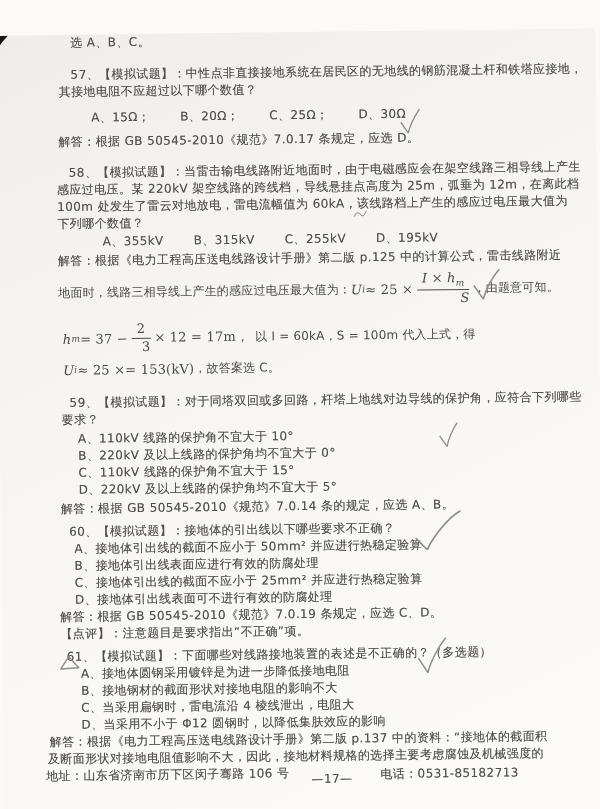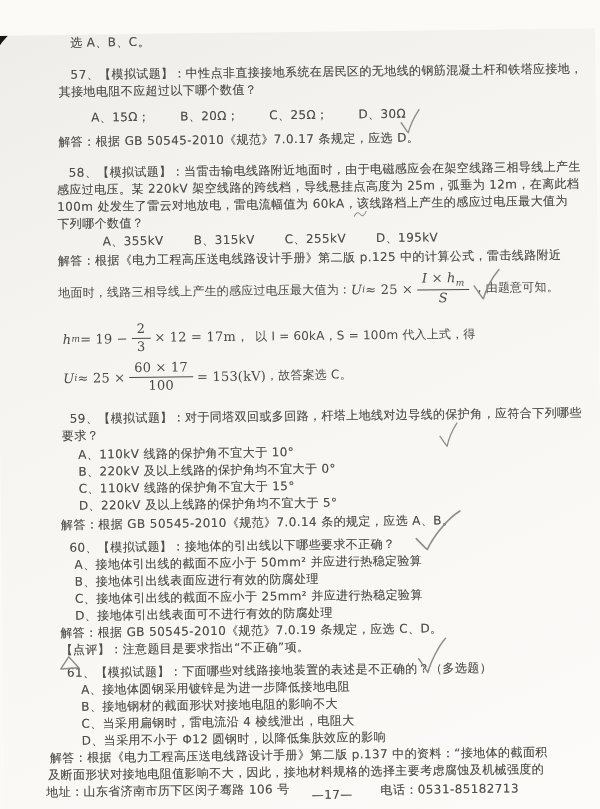--- a/index.html
+++ b/index.html
@@ -23,21 +23,21 @@
   .opts-inline{display:flex;}
   .opt-block p{margin:0;}
   .formula{
     font-family:"DejaVu Serif","Liberation Serif",serif;
     font-size:13px;color:#4c4a45;letter-spacing:0.2px;
     display:flex;align-items:center;white-space:nowrap;
   }
   .formula .cn{font-family:"DejaVu Sans","Liberation Sans",sans-serif;font-size:12px;}
   .fvar{font-style:italic;}
   .fsub{font-size:9px;font-style:italic;}
-  .frac{display:inline-block;vertical-align:middle;text-align:center;line-height:1.15;margin:0 4px;}
+  .frac{display:inline-block;vertical-align:middle;text-align:right;line-height:1.15;margin:0 4px;}
   .frac .num{display:block;padding:0 5px 1px;border-bottom:1px solid #4c4a45;}
   .frac .den{display:block;padding-top:1px;}
   .mark{position:absolute;}
   .mark path{fill:none;stroke:#8f8d88;stroke-linecap:round;stroke-linejoin:round;}
   .corner-blob{
     position:absolute;top:0;left:0;width:13px;height:16px;background:#161616;
     clip-path:polygon(0 0,100% 0,55% 40%,0 100%);
   }
   .footer-row{display:flex;align-items:flex-start;}
 </style>
@@ -81,36 +81,32 @@
       <span> ≈ 25 ×</span>
       <span class="frac">
         <span class="num"><span class="fvar">I × h</span><sub class="fsub">m</sub></span>
         <span class="den fvar">S</span>
       </span>
       <span class="cn">，由题意可知。</span>
     </div>
     <div class="formula" style="margin:12px 0 0 64px;">
       <span class="fvar">h</span>
         <sub class="fsub">m</sub>
-      <span> = 19 −</span>
+      <span> = 37 −</span>
       <span class="frac">
         <span class="num">2</span>
         <span class="den">3</span>
       </span>
       <span>× 12 = 17m，</span>
       <span class="cn" style="margin-left:6px;">以 I = 60kA，S = 100m 代入上式，得</span>
     </div>
     <div class="formula" style="margin:6px 0 0 64px;">
       <span class="fvar">U</span>
         <sub class="fsub">i</sub>
       <span> ≈ 25 ×</span>
-      <span class="frac">
-        <span class="num">60 × 17</span>
-        <span class="den">100</span>
-      </span>
       <span>= 153(kV)</span>
       <span class="cn">，故答案选 C。</span>
     </div>
   </section>
 
   <section>
     <p class="txt" style="margin:16px 0 0 70px;">59、【模拟试题】：对于同塔双回或多回路，杆塔上地线对边导线的保护角，应符合下列哪些</p>
     <p class="txt" style="margin:0 0 0 62px;">要求？</p>
     <div class="opt-block txt" style="margin:2px 0 0 78px;">
       <p>A、110kV 线路的保护角不宜大于 10°</p>

